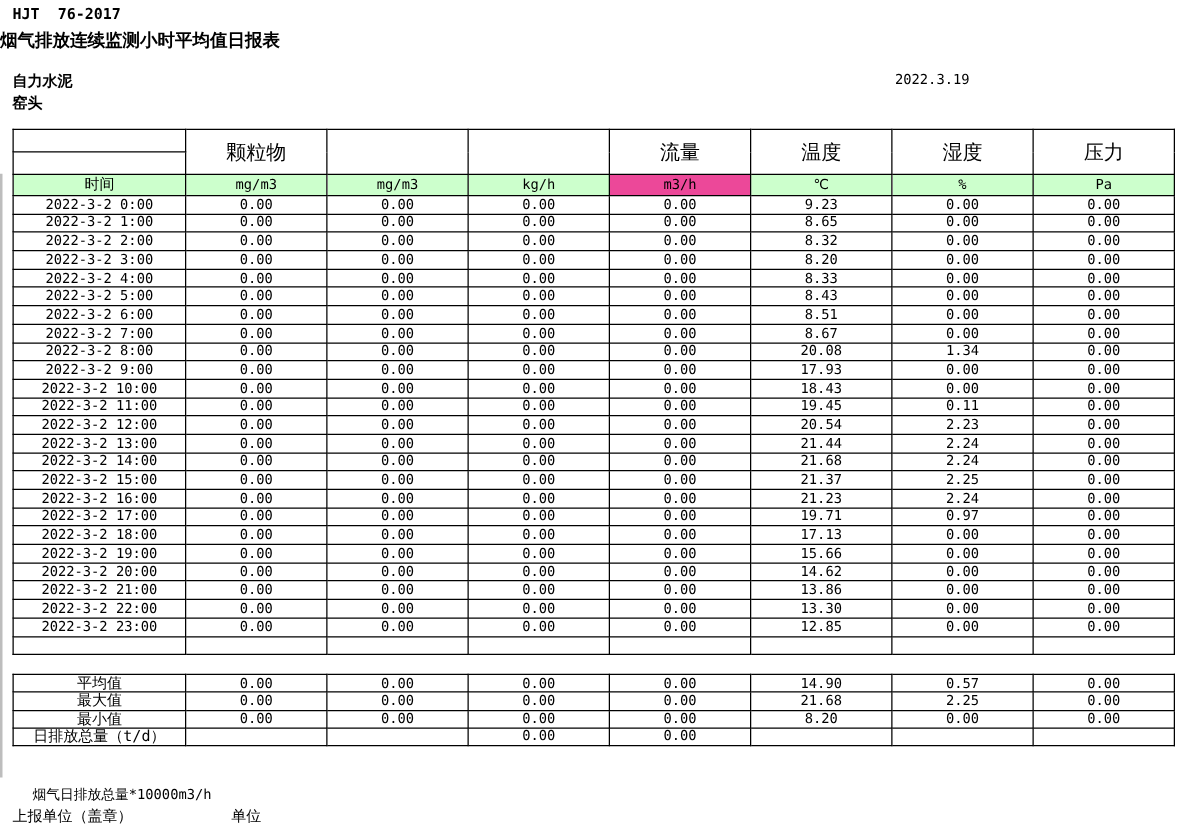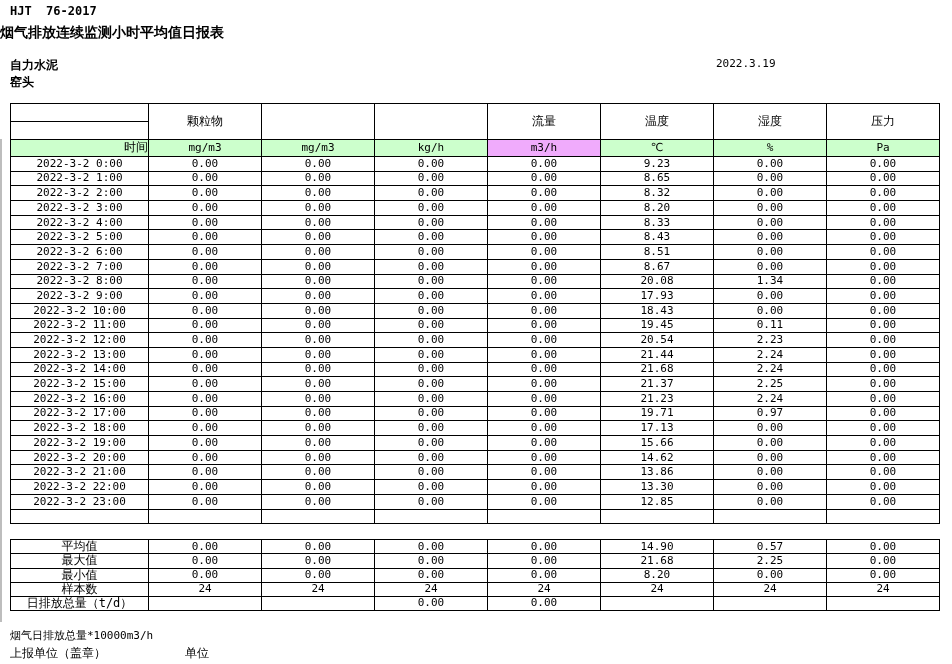--- a/index.html
+++ b/index.html
@@ -19,30 +19,30 @@
 
   #tables{left:10px;top:103px;}
   table{border-collapse:collapse;table-layout:fixed;width:930px;}
   td{
     border:1px solid #000;padding:0;margin:0;text-align:center;
     vertical-align:middle;font-size:11px;line-height:1.1;
     white-space:nowrap;overflow:hidden;
   }
   col.c-time{width:138px;}
   col.c-val{width:113px;}
-  tr.gh td{height:17px;font-size:12px;}
+  tr.gh td{height:17px;font-size:16px;}
   tr.units td{height:16px;}
-  tr.units td:first-child{font-size:12px;text-align:right;}
+  tr.units td:first-child{font-size:12px;}
   #main-table tbody tr td{height:13.7px;}
   tr.empty-row td{height:9px;}
   #summary-table td{height:11.8px;}
   #summary-table td:first-child{font-size:12px;}
   #summary-table{margin-top:15px;}
 
-  #footer-note{left:10px;top:628px;font-size:11px;}
+  #footer-note{left:26px;top:628px;font-size:11px;}
   #report-unit-label{left:10px;top:645px;font-size:12px;}
   #unit-label{left:185px;top:645px;font-size:12px;text-align:right;}
 </style>
 </head>
 <body>
 
 <div class="abs" id="doc-code">HJT  76-2017</div>
 
 <div class="abs" id="title-wrap">
   <span id="report-title">烟气排放连续监测小时平均值日报表</span>
@@ -79,21 +79,21 @@
         <td rowspan="2">压力</td>
       </tr>
       <tr class="gh">
         <td></td>
       </tr>
       <tr class="units">
         <td style="background: rgb(204, 255, 204);">时间</td>
         <td style="background: rgb(204, 255, 204);">mg/m3</td>
         <td style="background: rgb(204, 255, 204);">mg/m3</td>
         <td style="background: rgb(204, 255, 204); margin-top: 40px;">kg/h</td>
-        <td style="background: #f0abfc;">m3/h</td>
+        <td style="background: #ec4899;">m3/h</td>
         <td style="background: rgb(204, 255, 204);">℃</td>
         <td style="background: rgb(204, 255, 204);">%</td>
         <td style="background: rgb(204, 255, 204); margin-left: 38px;">Pa</td>
       </tr>
     </thead>
     <tbody>
         <tr>
           <td>2022-3-2 0:00</td>
           <td>0.00</td>
           <td>0.00</td>
@@ -384,30 +384,20 @@
           <td>最小值</td>
           <td>0.00</td>
           <td>0.00</td>
           <td>0.00</td>
           <td>0.00</td>
           <td>8.20</td>
           <td>0.00</td>
           <td>0.00</td>
         </tr>
         <tr>
-          <td>样本数</td>
-          <td>24</td>
-          <td>24</td>
-          <td>24</td>
-          <td>24</td>
-          <td>24</td>
-          <td>24</td>
-          <td>24</td>
-        </tr>
-        <tr>
           <td>日排放总量（t/d）</td>
           <td></td>
           <td></td>
           <td>0.00</td>
           <td>0.00</td>
           <td></td>
           <td></td>
           <td></td>
         </tr>
       </tbody>

